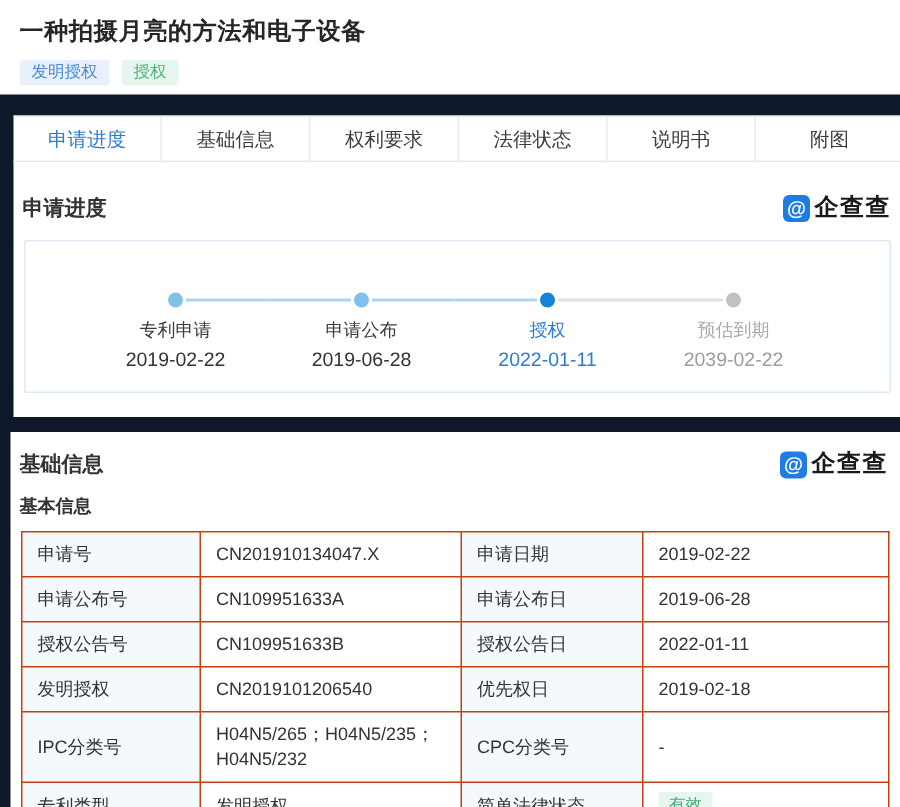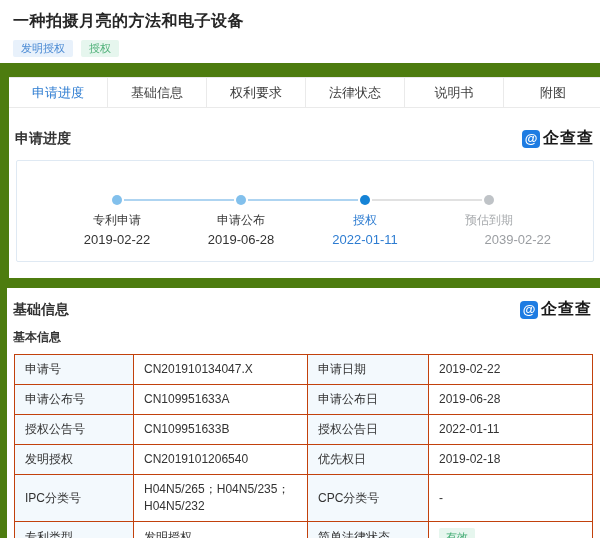--- a/index.html
+++ b/index.html
@@ -1,17 +1,17 @@
 <!DOCTYPE html>
 <html><head>
 <meta charset="utf-8">
 <style>
   * { margin:0; padding:0; box-sizing:border-box; }
   body { font-family:"Liberation Sans","DejaVu Sans",sans-serif; background:#fff; }
-  .page { position:relative; width:600px; height:538px; background:#4d7c0f; overflow:hidden; }
+  .page { position:relative; width:600px; height:538px; background:#0f172a; overflow:hidden; }
 
   
   .hdr { height:63px; background:#fff; padding:11px 0 0 13px; }
   .hdr h1 { font-size:16px; font-weight:bold; color:#262626; letter-spacing:.5px; }
   .tags { display:flex; gap:8px; margin-top:8px; }
   .tag { font-size:11px; line-height:17px; padding:0 8px; border-radius:2px; }
   .tag.blue { color:#4a8ad4; background:#e8f1fb; }
   .tag.green { color:#50b179; background:#e6f6ee; }
 
   
@@ -43,21 +43,21 @@
   .ms.future .dot { background:#bfc3c7; }
   .seg { position:absolute; top:5px; height:2px; }
   .seg.l { left:0; right:calc(50% + 7px); }
   .seg.r { left:calc(50% + 7px); right:0; }
   .seg.on { background:#aed4f1; }
   .seg.off { background:#e1e1e1; }
   .ms-name { margin-top:6px; font-size:12px; color:#3c3c3c; }
   .ms-date { margin-top:3px; font-size:13px; color:#333; }
   .ms.current .ms-name, .ms.current .ms-date { color:#2d7cd1; }
   .ms.future .ms-name { color:#a8abae; }
-  .ms.future .ms-date { color:#9a9da1;text-align:right; }
+  .ms.future .ms-date { color:#9a9da1; }
 
   
   .subhead { margin:9px 0 0 6px; font-size:12px; font-weight:bold; color:#333;font-family:Liberation Mono, monospace; }
   table { margin:8px 0 0 7px; width:578px; border-collapse:collapse; table-layout:fixed; }
   th, td { border:1px solid #c2410c; font-size:12px; line-height:17px; padding:6px 10px; text-align:left; vertical-align:middle; color:#333; font-weight:normal; }
   th { background:#f3f9fd; }
   td { word-break:break-all; }
   col.c1 { width:119px; } col.c2 { width:174px; } col.c3 { width:121px; } col.c4 { width:164px; }
   .badge { display:inline-block; font-size:11px; line-height:15px; padding:2px 7px; border-radius:2px; color:#41ab73; background:#e6f6ee; }
 </style>

